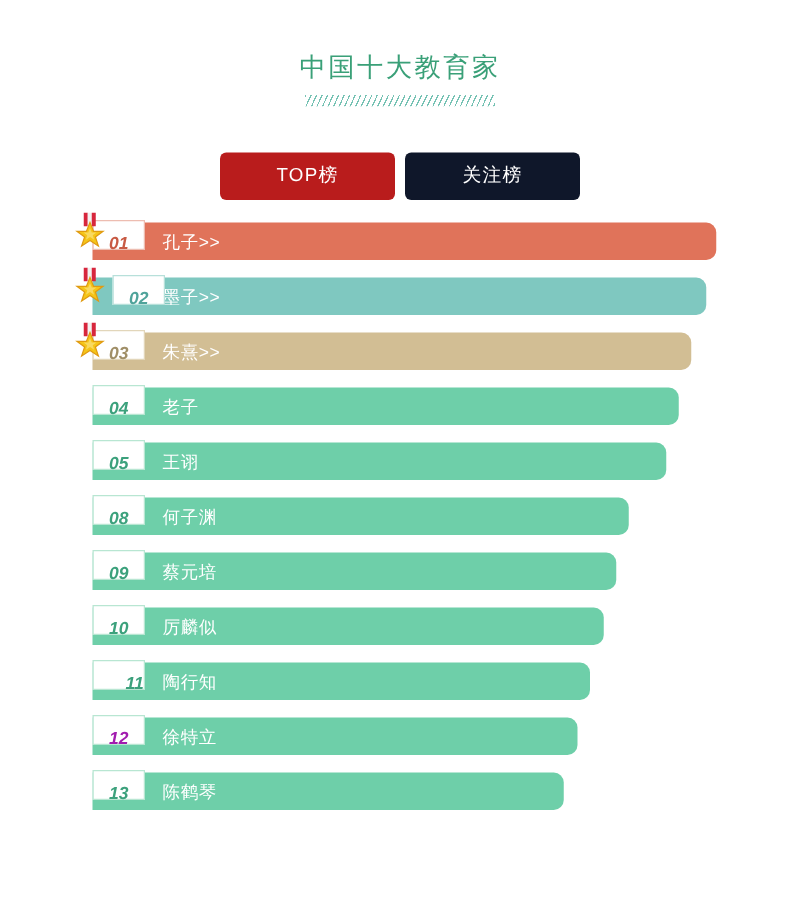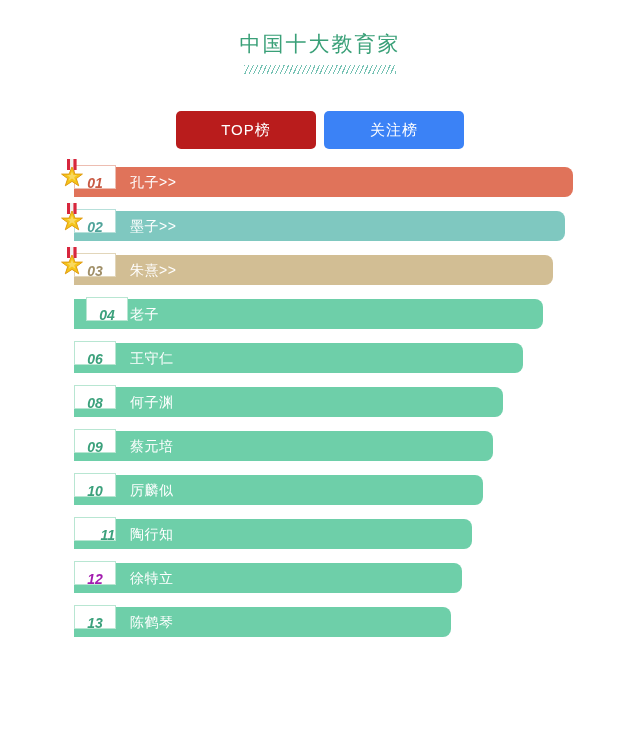--- a/index.html
+++ b/index.html
@@ -11,21 +11,21 @@
     height: 734px;
     background: #ffffff;
     font-family: "Liberation Sans", "DejaVu Sans", sans-serif;
     overflow: hidden;
     position: relative;
   }
 
   
   .header {
     width: 100%;
-    padding-top: 29px;
+    padding-top: 40px;
     text-align: center;
   }
   .page-title {
     font-size: 21px;
     color: #3aa078;
     letter-spacing: 2px;
     font-weight: normal;
     line-height: 30px;
     margin: 0;
   }
@@ -50,21 +50,21 @@
   }
   .tab {
     width: 140px;
     height: 38px;
     line-height: 38px;
     border-radius: 5px;
     text-align: center;
     color: #ffffff;
     font-size: 15px;
     letter-spacing: 1px;
-    background: #3b82f6;
+    background: #0f172a;
     cursor: pointer;
     user-select: none;
   }
   .tab.active {
     background: #b91c1c;
   }
 
   
   .rank-list {
     margin-top: 18px;
@@ -147,21 +147,21 @@
       <div class="medal"><svg width="26" height="30" viewBox="0 0 26 30">
           <rect x="7" y="0" width="3.2" height="11" fill="#d7263d"></rect>
           <rect x="10.2" y="0" width="3.2" height="11" fill="#f2f2f2"></rect>
           <rect x="13.4" y="0" width="3.2" height="11" fill="#d7263d"></rect>
           <polygon points="12,8 14.9,15.1 22.4,15.1 16.3,19.6 18.7,26.8 12,22.4 5.3,26.8 7.7,19.6 1.6,15.1 9.1,15.1" fill="#f5c518" stroke="#e09b12" stroke-width="1"></polygon>
           <polygon points="12,12.5 13.4,16 17.2,16 14.2,18.2 15.3,21.8 12,19.6 8.7,21.8 9.8,18.2 6.8,16 10.6,16" fill="#fadf7a" opacity="0.75"></polygon>
         </svg></div>
     </div>
     <div class="rank-row">
       <div class="rank-bar" style="width: 491px; background: rgb(127, 200, 192);"></div>
-      <div class="rank-num" style="color: rgb(79, 163, 154); border-color: rgb(183, 224, 218);">02</div>
+      <div class="rank-num" style="color: rgb(79, 163, 154); border-color: rgb(183, 224, 218); margin-left: 16px;">02</div>
       <div class="rank-name">墨子&gt;&gt;</div>
       <div class="medal"><svg width="26" height="30" viewBox="0 0 26 30">
           <rect x="7" y="0" width="3.2" height="11" fill="#d7263d"></rect>
           <rect x="10.2" y="0" width="3.2" height="11" fill="#f2f2f2"></rect>
           <rect x="13.4" y="0" width="3.2" height="11" fill="#d7263d"></rect>
           <polygon points="12,8 14.9,15.1 22.4,15.1 16.3,19.6 18.7,26.8 12,22.4 5.3,26.8 7.7,19.6 1.6,15.1 9.1,15.1" fill="#f5c518" stroke="#e09b12" stroke-width="1"></polygon>
           <polygon points="12,12.5 13.4,16 17.2,16 14.2,18.2 15.3,21.8 12,19.6 8.7,21.8 9.8,18.2 6.8,16 10.6,16" fill="#fadf7a" opacity="0.75"></polygon>
         </svg></div>
     </div>
     <div class="rank-row">
@@ -171,27 +171,27 @@
       <div class="medal"><svg width="26" height="30" viewBox="0 0 26 30">
           <rect x="7" y="0" width="3.2" height="11" fill="#d7263d"></rect>
           <rect x="10.2" y="0" width="3.2" height="11" fill="#f2f2f2"></rect>
           <rect x="13.4" y="0" width="3.2" height="11" fill="#d7263d"></rect>
           <polygon points="12,8 14.9,15.1 22.4,15.1 16.3,19.6 18.7,26.8 12,22.4 5.3,26.8 7.7,19.6 1.6,15.1 9.1,15.1" fill="#f5c518" stroke="#e09b12" stroke-width="1"></polygon>
           <polygon points="12,12.5 13.4,16 17.2,16 14.2,18.2 15.3,21.8 12,19.6 8.7,21.8 9.8,18.2 6.8,16 10.6,16" fill="#fadf7a" opacity="0.75"></polygon>
         </svg></div>
     </div>
     <div class="rank-row">
       <div class="rank-bar" style="width: 469px; background: rgb(110, 207, 169);"></div>
-      <div class="rank-num" style="color: rgb(60, 161, 124); border-color: rgb(184, 230, 210); margin-left: 12px;">04</div>
+      <div class="rank-num" style="color: rgb(60, 161, 124); border-color: rgb(184, 230, 210);">04</div>
       <div class="rank-name">老子</div>
     </div>
     <div class="rank-row">
-      <div class="rank-bar" style="width: 449px; background: rgb(110, 207, 169);"></div>
-      <div class="rank-num" style="color: rgb(60, 161, 124); border-color: rgb(184, 230, 210);">06</div>
-      <div class="rank-name">王守仁</div>
+      <div class="rank-bar" style="width: 459px; background: rgb(110, 207, 169);"></div>
+      <div class="rank-num" style="color: rgb(60, 161, 124); border-color: rgb(184, 230, 210);">05</div>
+      <div class="rank-name">王诩</div>
     </div>
     <div class="rank-row">
       <div class="rank-bar" style="width: 429px; background: rgb(110, 207, 169);"></div>
       <div class="rank-num" style="color: rgb(60, 161, 124); border-color: rgb(184, 230, 210);">08</div>
       <div class="rank-name">何子渊</div>
     </div>
     <div class="rank-row">
       <div class="rank-bar" style="width: 419px; background: rgb(110, 207, 169);"></div>
       <div class="rank-num" style="color: rgb(60, 161, 124); border-color: rgb(184, 230, 210);">09</div>
       <div class="rank-name">蔡元培</div>

